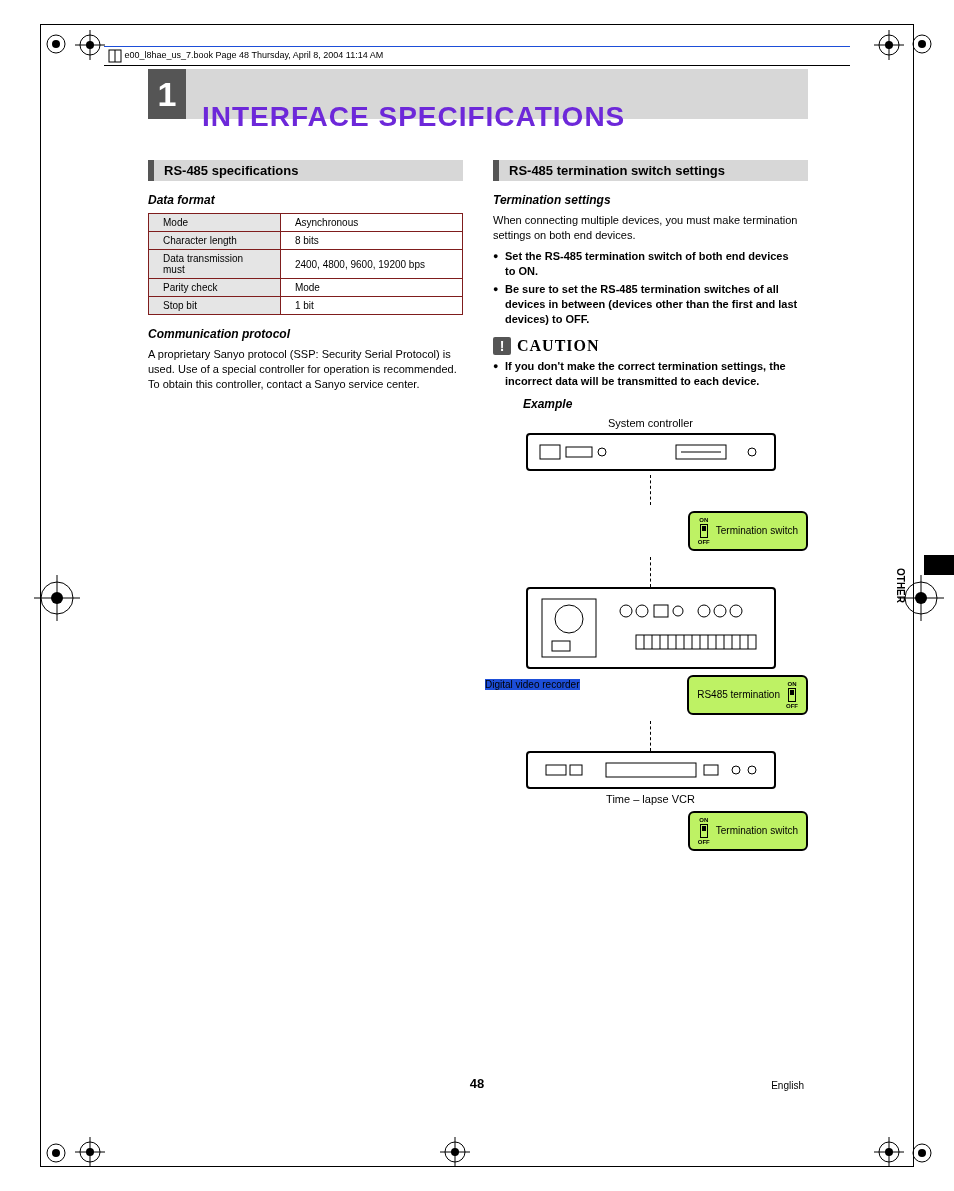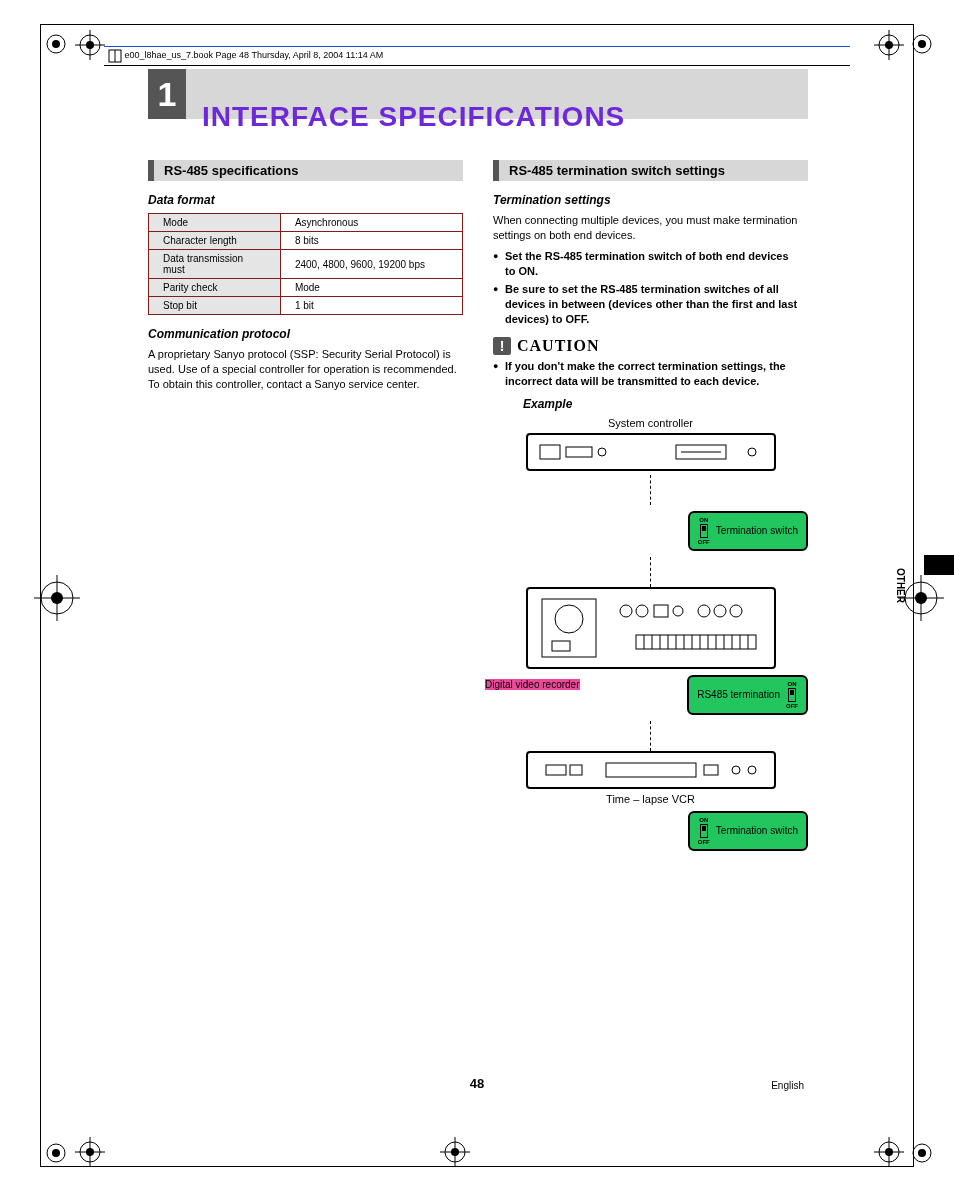--- a/index.html
+++ b/index.html
@@ -164,21 +164,21 @@
   .switch-callout {
     border: 2px solid #000;
     border-radius: 6px;
     padding: 4px 8px;
     display: flex;
     align-items: center;
     gap: 6px;
     font-size: 10px;
     width: fit-content;
     margin: 6px 0 6px auto;
-    background: #22c55e;
+    background: #bef264;
   }
   .mini-switch {
     display: flex;
     flex-direction: column;
     align-items: center;
     font-size: 6px;
     font-weight: bold;
     line-height: 1;
   }
   .mini-switch .sw {
@@ -227,21 +227,21 @@
     position: absolute;
     right: 150px;
     bottom: 100px;
     font-size: 10px;
   }
   .dvr-label {
     position: absolute;
     left: -8px;
     top: 92px;
     font-size: 10px;
-    background: #ec4899;
+    background: #1d4ed8;
   }
   .reg-ornament {
     position: absolute;
   }
 </style>
 </head>
 <body>
 
 <svg class="reg-ornament" style="left:44px;top:32px" width="24" height="24">
     <circle cx="12" cy="12" r="9" fill="none" stroke="#000"></circle>

